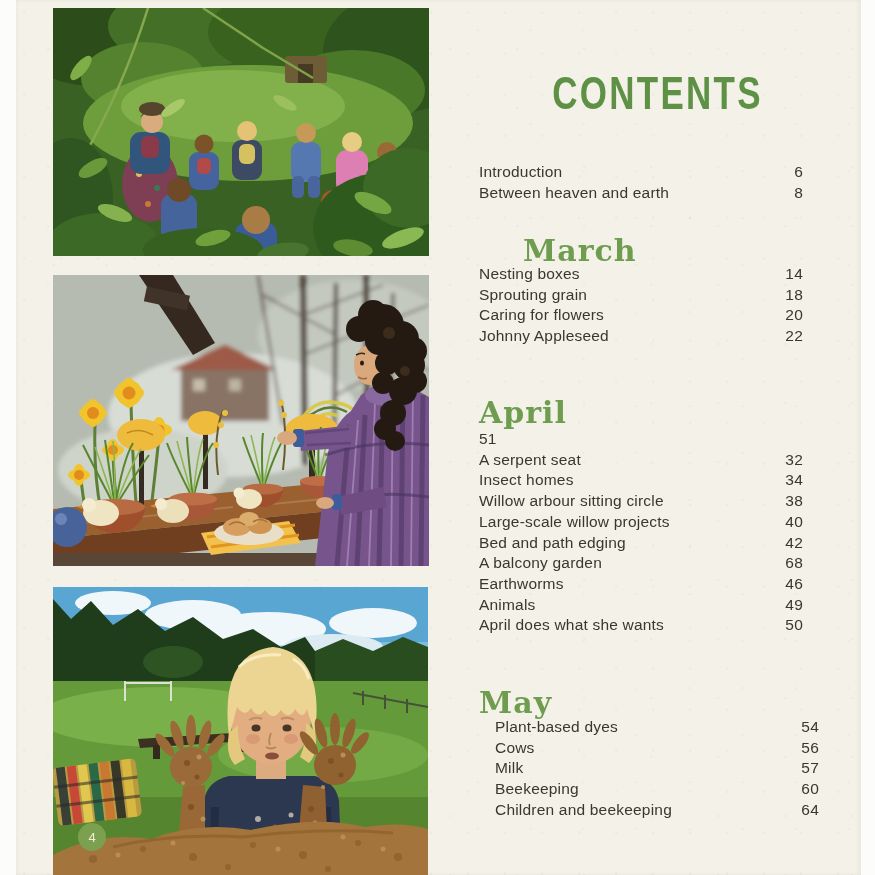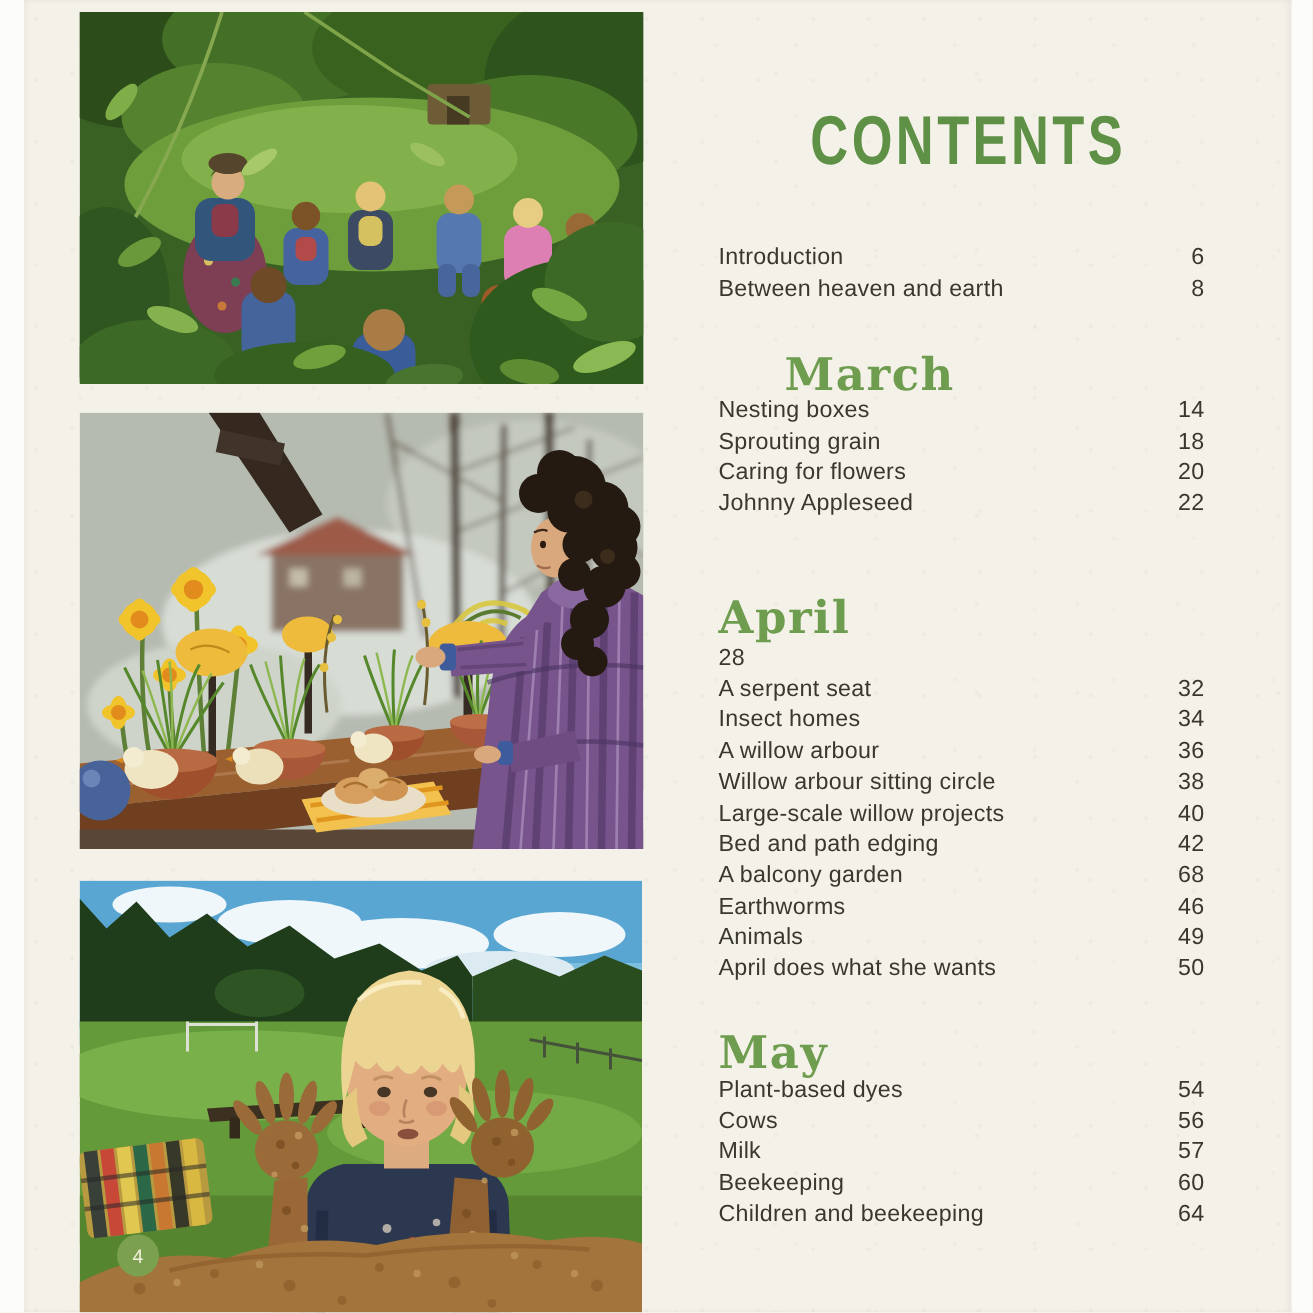--- a/index.html
+++ b/index.html
@@ -25,38 +25,38 @@
   .photo svg{display:block;width:100%;height:100%;}
 
   .badge{
     position:absolute;left:62px;top:823px;width:28px;height:28px;border-radius:50%;
     background:#7ba04f;color:#f2eeda;font-size:13px;
     display:flex;align-items:center;justify-content:center;
   }
 
   .toc{position:absolute;left:463px;top:0;width:324px;color:#3a372f;}
   .title{
-    position:absolute;top:70px;left:4px;width:100%;text-align:center;
+    position:absolute;top:70px;left:16px;width:100%;text-align:center;
     color:#5e9146;font-weight:bold;font-size:46px;line-height:46px;
     letter-spacing:3px;white-space:nowrap;
   }
   .title .squeeze{display:inline-block;transform:scaleX(.76);transform-origin:center;}
   .sec-heading{
     position:absolute;left:0;
     font-family:"DejaVu Serif",serif;font-weight:bold;
     font-size:30px;line-height:34px;letter-spacing:1px;color:#6f9d4f;
   }
   #h-march{top:234px;margin-left:44px;}
   #h-april{top:396px;}
   #h-may{top:686px;}
   .list{position:absolute;left:0;width:100%;}
   #list-intro{top:162px;}
   #list-march{top:264px;}
   #list-april{top:429px;}
-  #list-may{top:717px;}
+  #list-may{top:717px;margin-left:16px;}
   .row{
     display:flex;justify-content:space-between;align-items:center;
     line-height:20.7px;font-size:15.5px;letter-spacing:.2px;
   }
   .row .num{text-align:right;}
 </style>
 </head>
 <body>
 
 <div class="page">
@@ -480,35 +480,31 @@
       </div>
       <div class="row">
         <span class="label">Johnny Appleseed</span>
         <span class="num">22</span>
       </div>
     </div>
 
     <div class="sec-heading" id="h-april">April</div>
     <div class="list" id="list-april">
       <div class="row">
-        <span class="num">28</span>
+        <span class="num">51</span>
       </div>
       <div class="row">
         <span class="label">A serpent seat</span>
         <span class="num">32</span>
       </div>
       <div class="row">
         <span class="label">Insect homes</span>
         <span class="num">34</span>
       </div>
       <div class="row">
-        <span class="label">A willow arbour</span>
-        <span class="num">36</span>
-      </div>
-      <div class="row">
         <span class="label">Willow arbour sitting circle</span>
         <span class="num">38</span>
       </div>
       <div class="row">
         <span class="label">Large-scale willow projects</span>
         <span class="num">40</span>
       </div>
       <div class="row">
         <span class="label">Bed and path edging</span>
         <span class="num">42</span>

